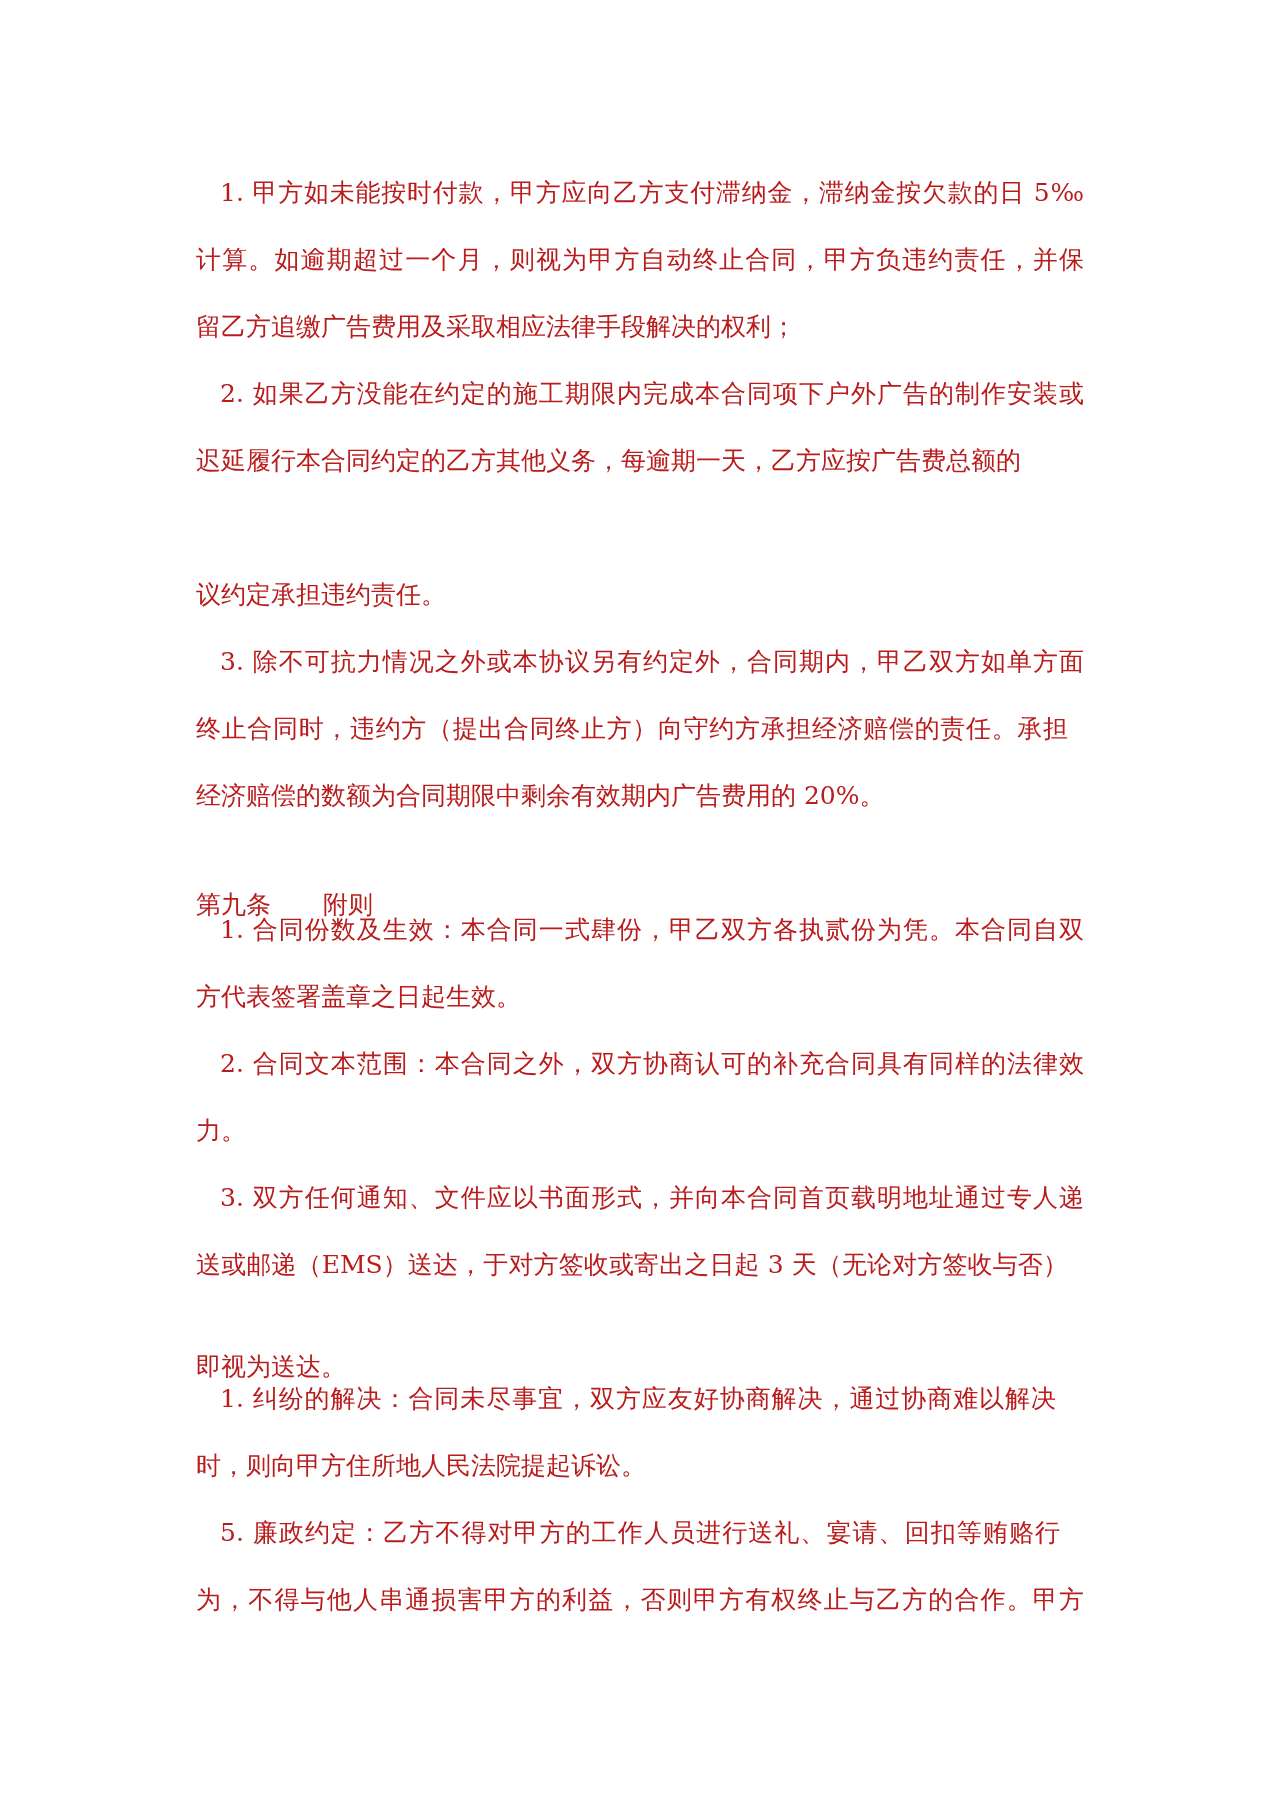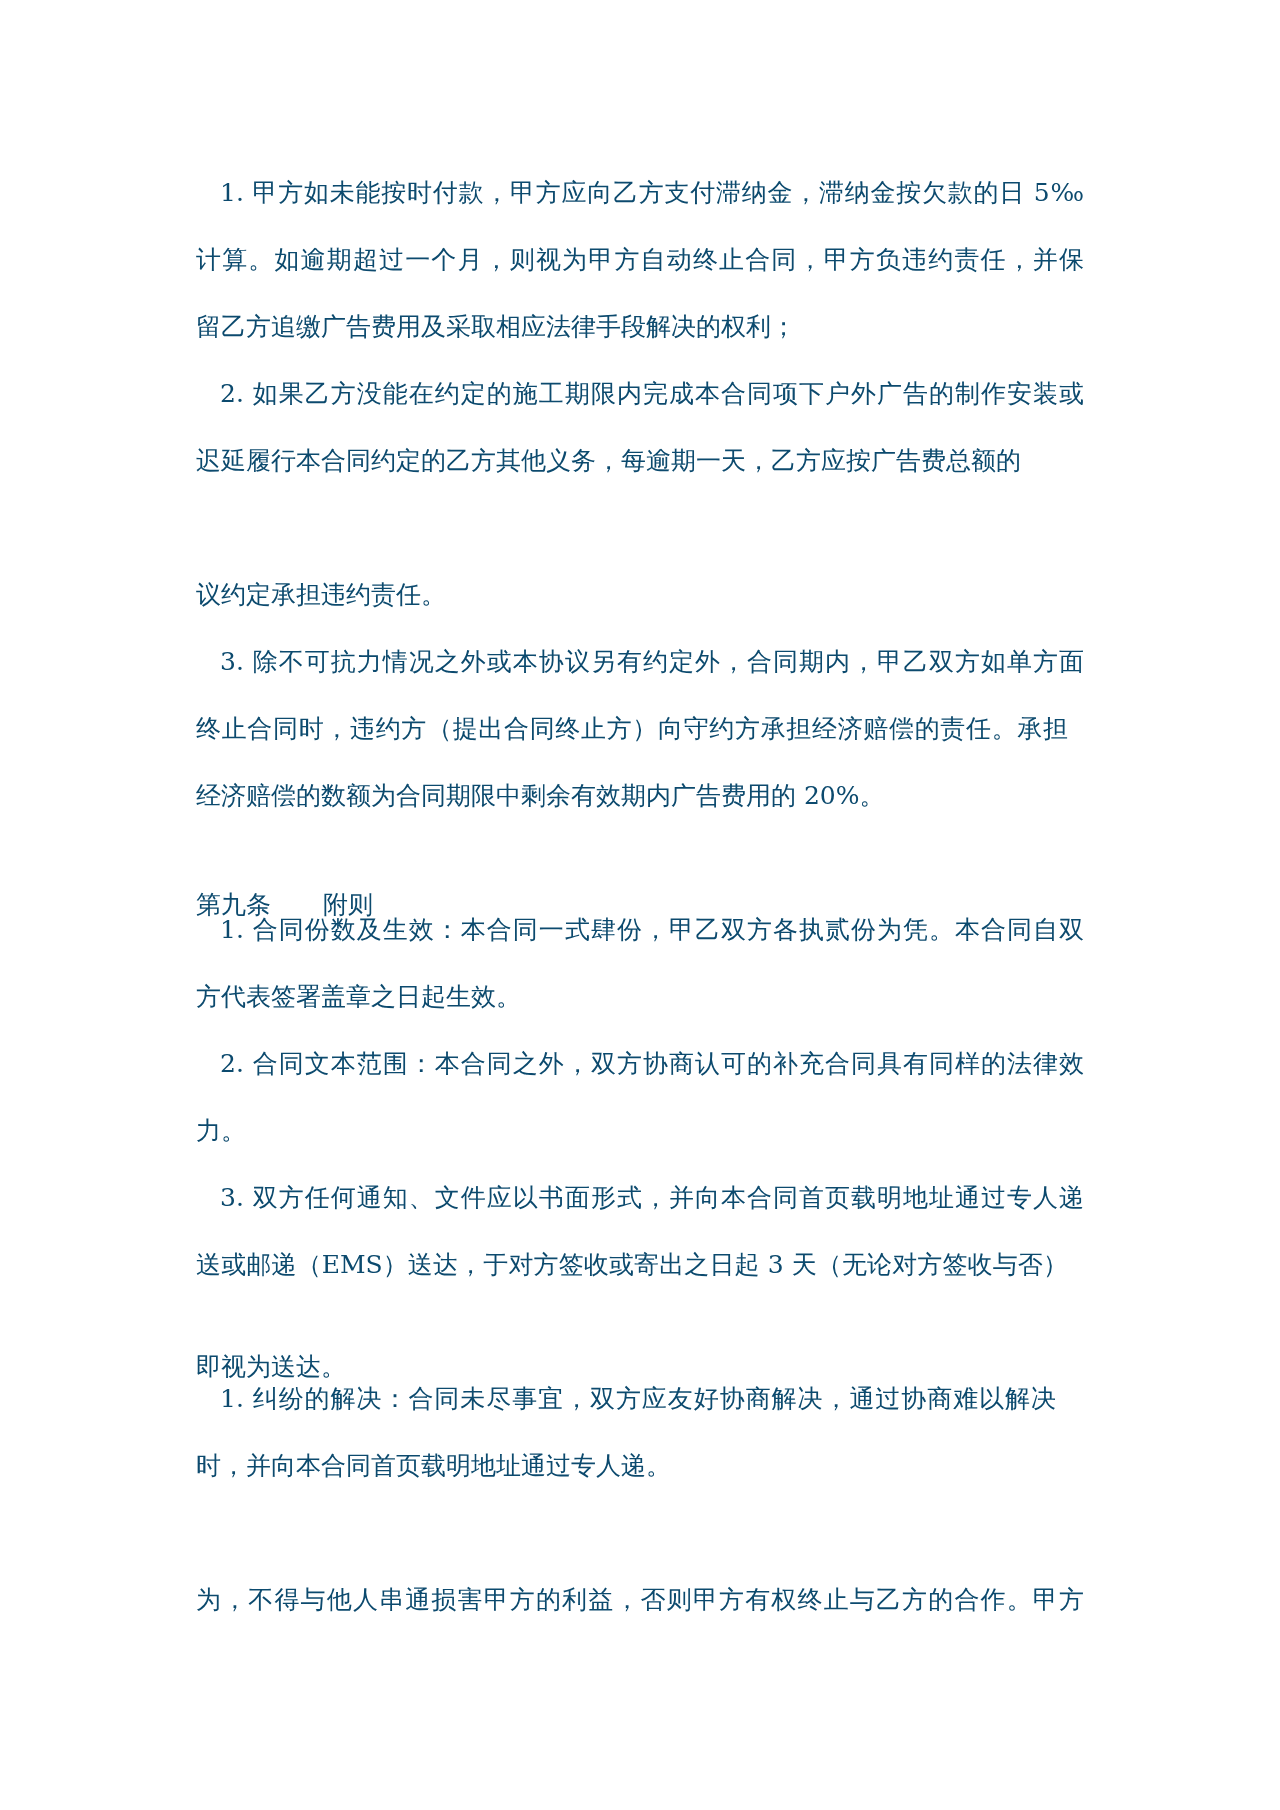--- a/index.html
+++ b/index.html
@@ -8,21 +8,21 @@
     position: absolute; left: 0; top: 0; width: 1280px; height: 1810px; background: #ffffff;
   }
   .line {
     position: absolute;
     left: 196px;
     width: 888px;
     height: 40px;
     line-height: 40px;
     font-family: "DejaVu Serif", "Liberation Serif", serif;
     font-size: 25px;
-    color: #0c4a6e;
+    color: #b91c1c;
     white-space: nowrap;
     text-align: justify;
     text-align-last: justify;
   }
   .line.last { text-align-last: left; }
   .line.indent { left: 220px; width: 864px; }
   .heading { text-align-last: left; word-spacing: 0; margin-top: 42px; }
   .heading .gap { display: inline-block; width: 52px; }
 </style>
 </head>
@@ -50,17 +50,18 @@
   <div class="line last" style="top:977px">方代表签署盖章之日起生效。</div>
 
   <div class="line indent" style="top:1044px">2.  合同文本范围：本合同之外，双方协商认可的补充合同具有同样的法律效</div>
   <div class="line last" style="top:1111px">力。</div>
 
   <div class="line indent" style="top:1178px">3.  双方任何通知、文件应以书面形式，并向本合同首页载明地址通过专人递</div>
   <div class="line" style="top:1245px; width:872px">送或邮递（EMS）送达，于对方签收或寄出之日起 3 天（无论对方签收与否）</div>
   <div class="line last" style="top:1347px">即视为送达。</div>
 
   <div class="line indent" style="top:1379px; width:836px">1.  纠纷的解决：合同未尽事宜，双方应友好协商解决，通过协商难以解决</div>
-  <div class="line last" style="top:1446px">时，并向本合同首页载明地址通过专人递。</div>
+  <div class="line last" style="top:1446px">时，则向甲方住所地人民法院提起诉讼。</div>
 
+  <div class="line indent" style="top:1513px; width:840px">5.  廉政约定：乙方不得对甲方的工作人员进行送礼、宴请、回扣等贿赂行</div>
   <div class="line" style="top:1580px">为，不得与他人串通损害甲方的利益，否则甲方有权终止与乙方的合作。甲方</div>
 
 </div>
 
 </body></html>

